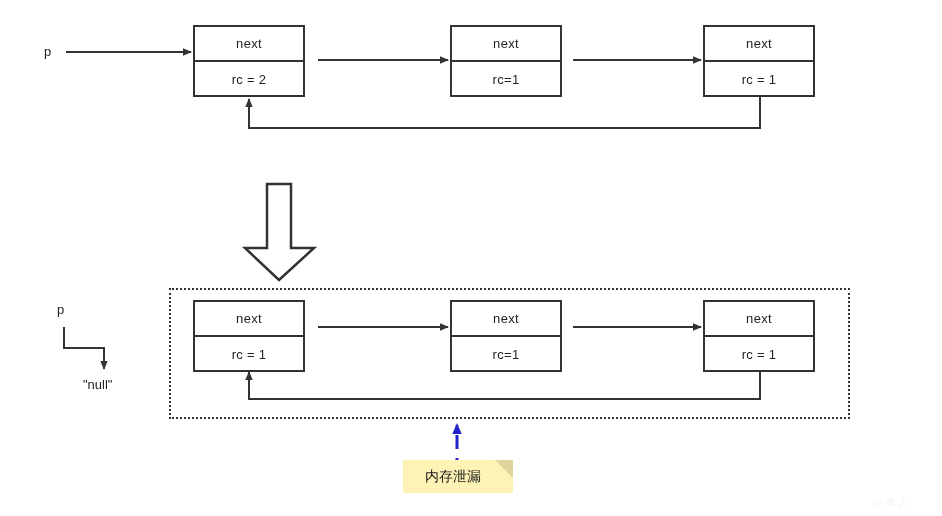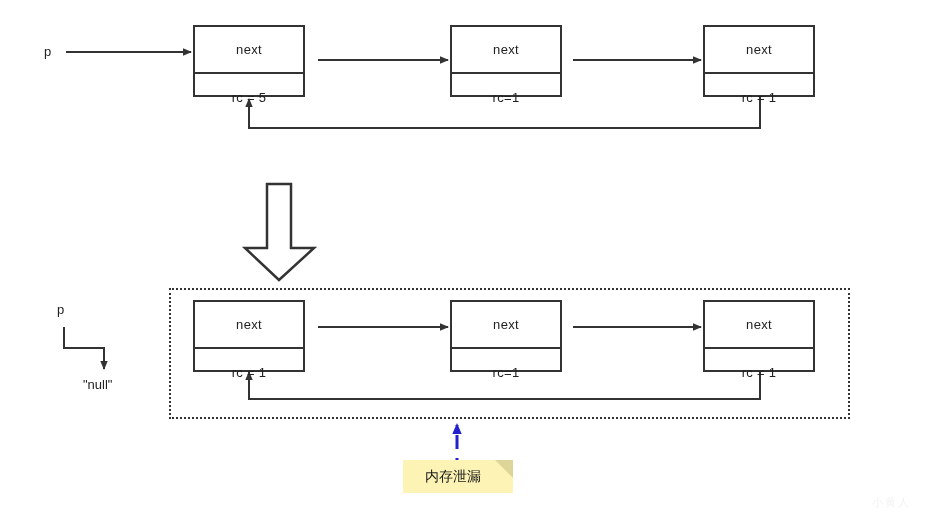--- a/index.html
+++ b/index.html
@@ -15,21 +15,21 @@
 
   
   .node{
     position:absolute;
     box-sizing:border-box;
     border:2px solid #333333;
     background:#ffffff;
   }
   .node .cell{
     box-sizing:border-box;
-    height:47px;
+    height:35px;
     display:flex;
     align-items:center;
     justify-content:center;
     font-size:13px;
     color:#222222;
     letter-spacing:0.3px;
   }
   .node .cell.top{border-bottom:2px solid #333333;}
 
   
@@ -118,21 +118,21 @@
 
     <path d="M760,370 L760,399 L249,399 L249,372" fill="none" stroke="#333333" stroke-width="2" marker-end="url(#ah)"></path>
 
     <line x1="457" y1="472" x2="457" y2="425" stroke="#2222cc" stroke-width="3" stroke-dasharray="14,9" marker-end="url(#ahb)"></line>
   </svg>
 
   <div class="plabel" style="left:44px;top:44px;">p</div>
 
   <div class="node" style="left:193px;top:25px;width:112px;height:72px;">
     <div class="cell top">next</div>
-    <div class="cell">rc = 5</div>
+    <div class="cell">rc = 2</div>
   </div>
 
   <div class="node" style="left:450px;top:25px;width:112px;height:72px;">
     <div class="cell top">next</div>
     <div class="cell">rc=1</div>
   </div>
 
   <div class="node" style="left:703px;top:25px;width:112px;height:72px;">
     <div class="cell top">next</div>
     <div class="cell">rc = 1</div>

